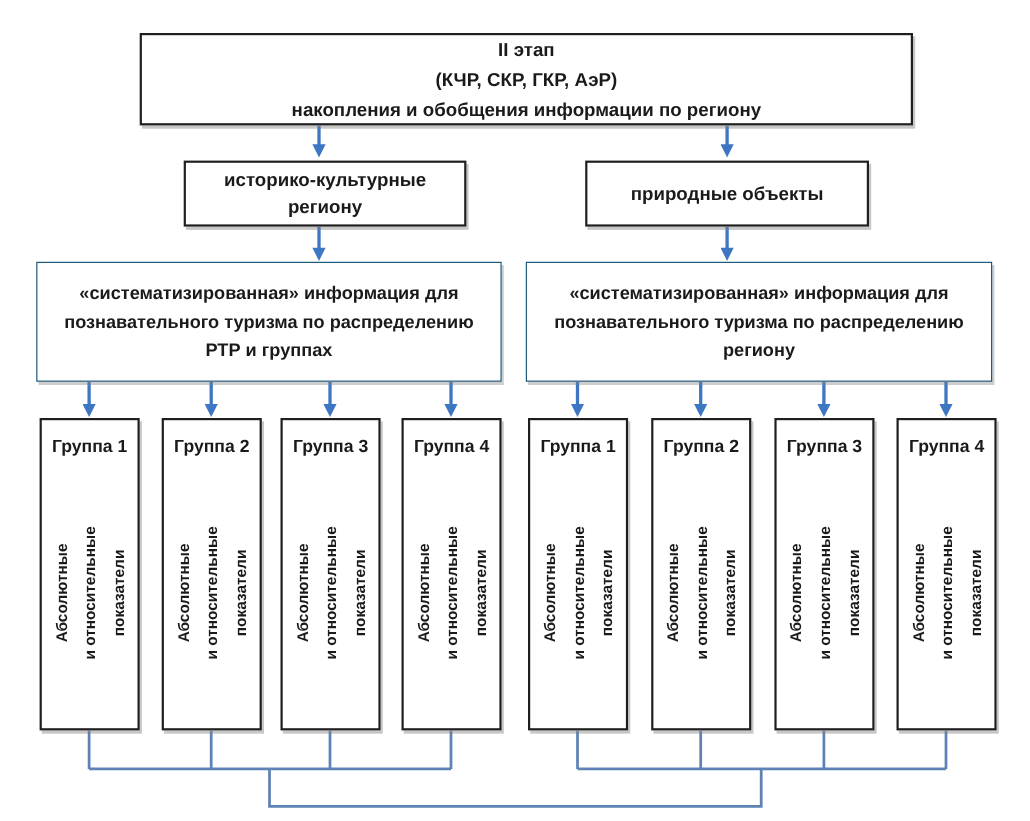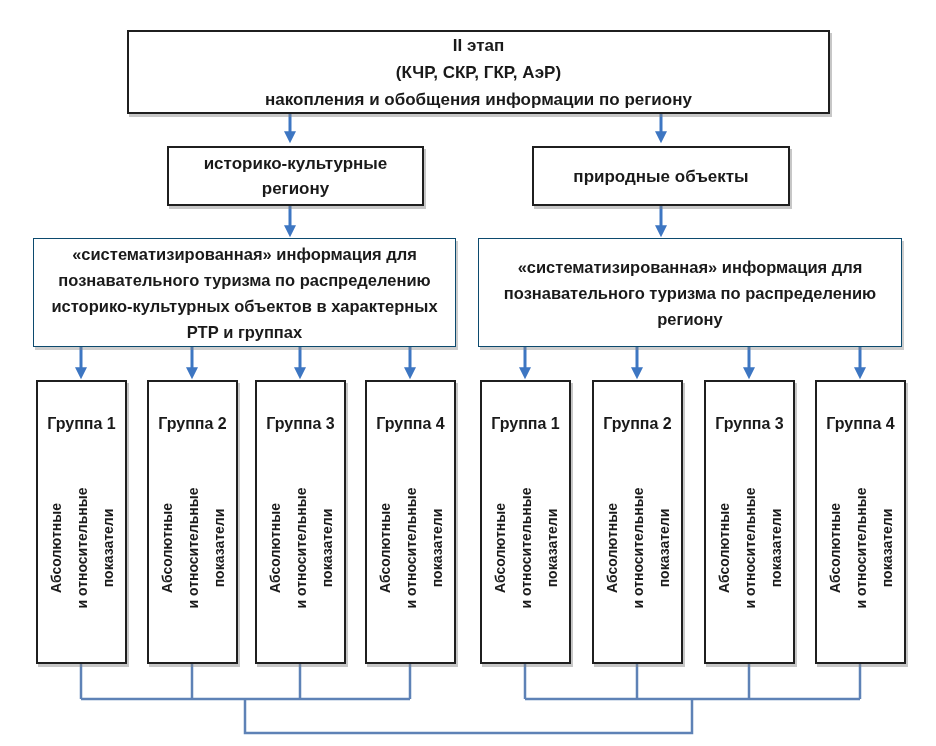--- a/index.html
+++ b/index.html
@@ -47,21 +47,20 @@
   .info-right { left: 478px; top: 238px; width: 424px; height: 109px; }
   .group-box {
     top: 380px; width: 91px; height: 284px;
     justify-content: flex-start;
   }
   .group-label {
     padding-top: 16px;
     font-size: 16px;
     line-height: 18px;
     white-space: nowrap;
-    margin-top: 17px;
   }
   .group-vwrap {
     flex: 1;
     width: 100%;
     display: flex;
     align-items: center;
     justify-content: center;
   }
   .v-text {
     transform: rotate(-90deg);
@@ -127,21 +126,20 @@
     <div>историко-культурные</div>
     <div>региону</div>
   </div>
   <div class="box cat-box cat-right">
     <div>природные объекты</div>
   </div>
 
   <div class="box info-box info-left">
     <div>«систематизированная» информация для</div>
     <div>познавательного туризма по распределению</div>
-    <div>историко-культурных объектов в характерных</div>
     <div>РТР и группах</div>
   </div>
   <div class="box info-box info-right">
     <div>«систематизированная» информация для</div>
     <div>познавательного туризма по распределению</div>
     <div>региону</div>
   </div>
 
   <div class="box group-box" style="left:36px;">
     <div class="group-label">Группа 1</div>

